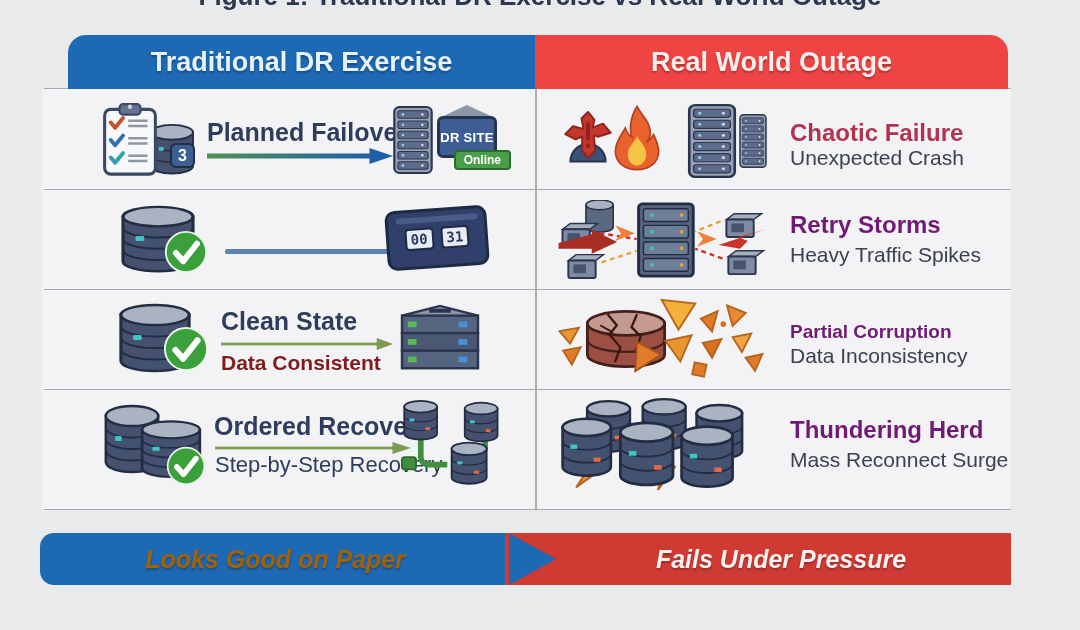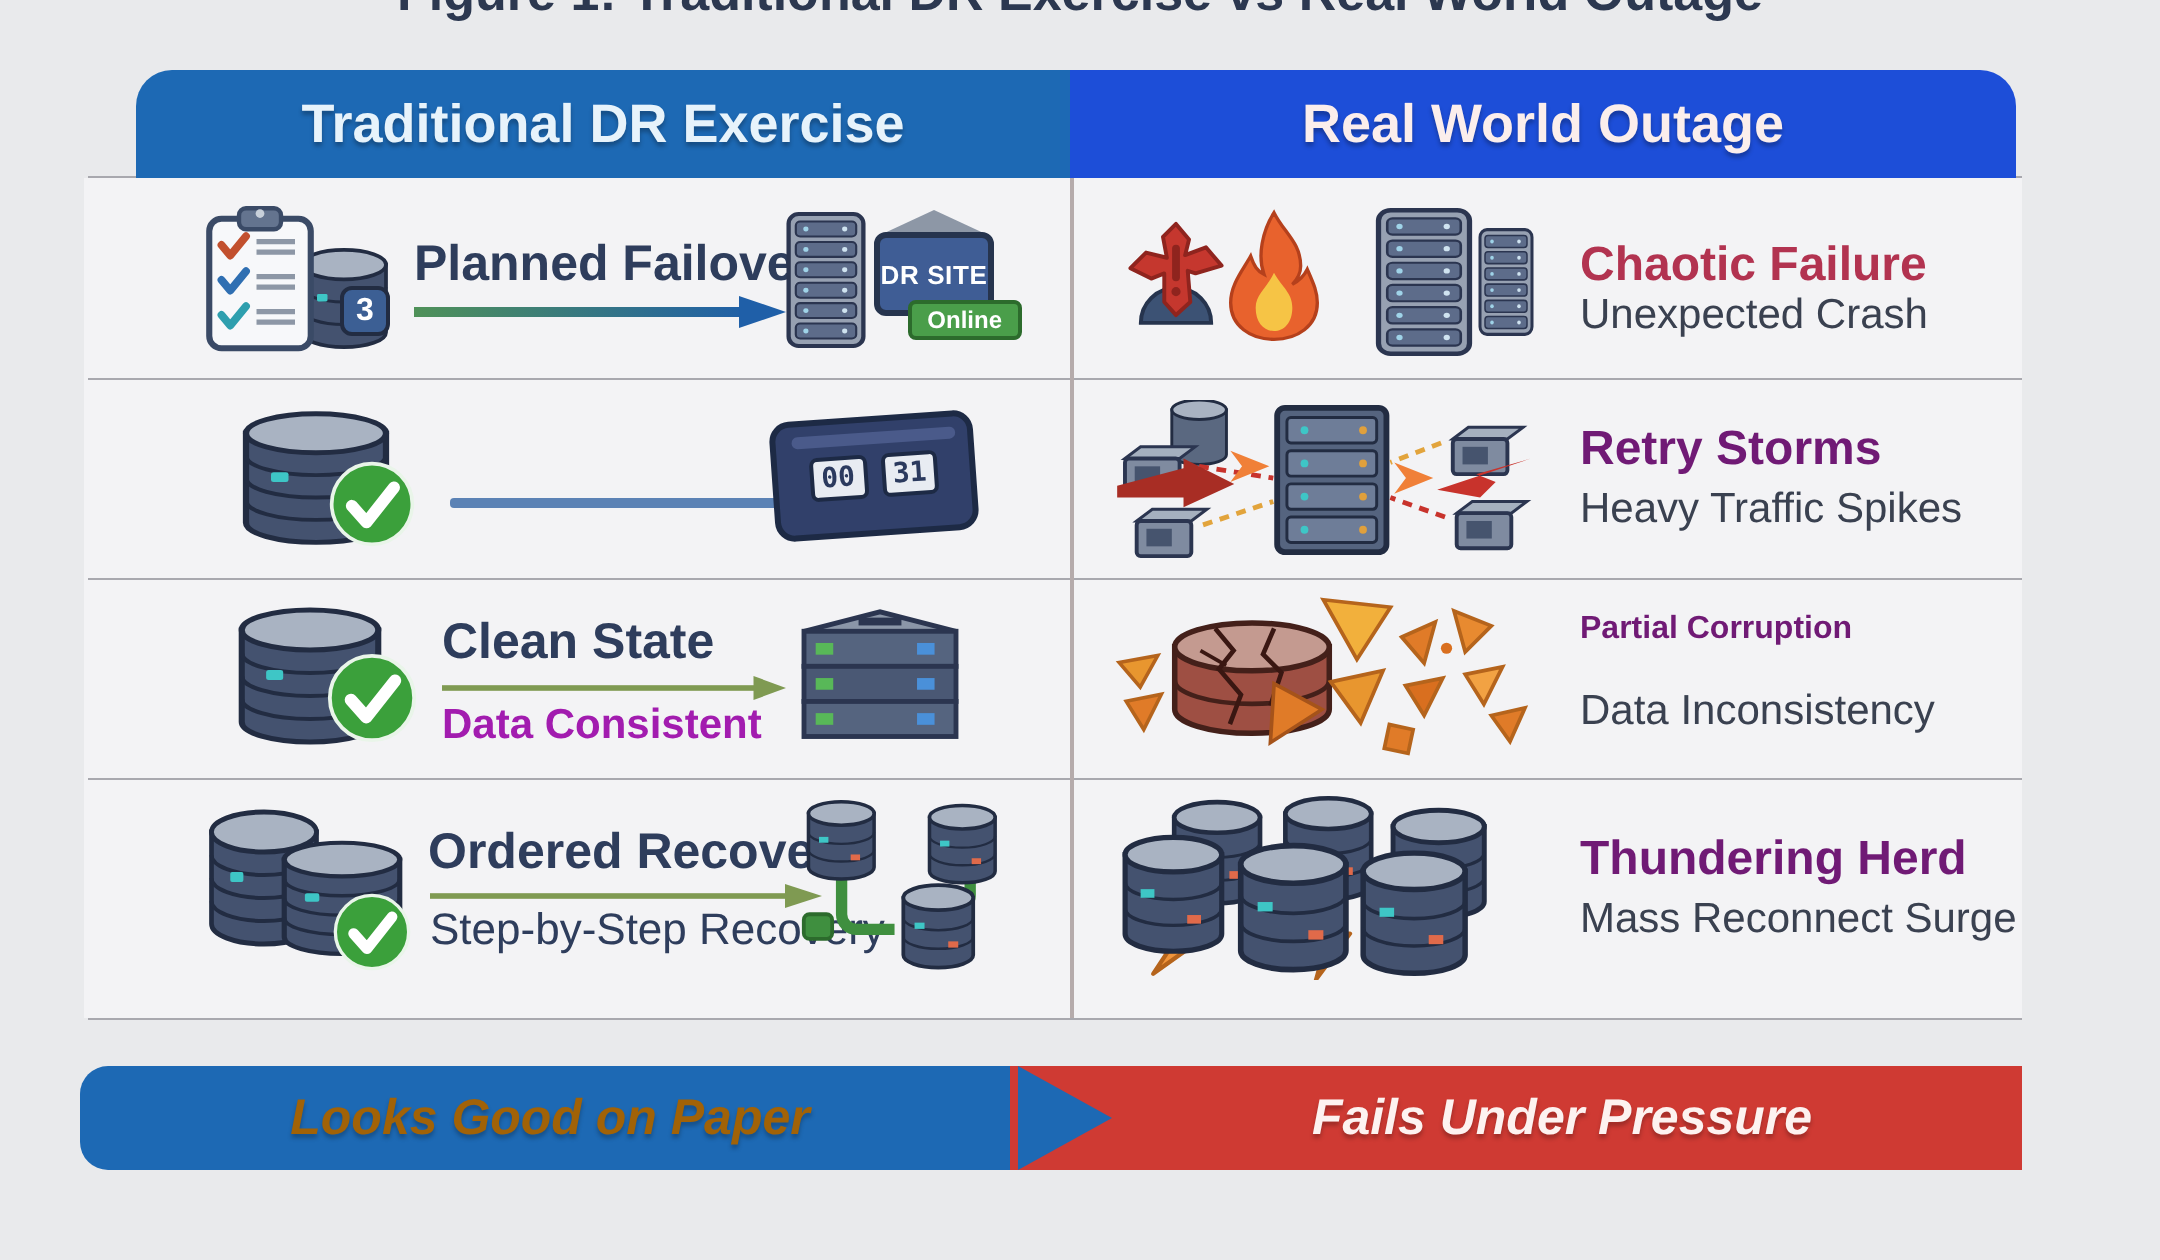--- a/index.html
+++ b/index.html
@@ -2,31 +2,31 @@
 <html><head>
 <meta charset="utf-8">
 <style>
   *{margin:0;padding:0;box-sizing:border-box}
   html,body{width:1080px;height:630px;overflow:hidden}
   body{font-family:"Liberation Sans",sans-serif;background:#e9eaec}
   .stage{position:relative;width:1011px;height:630px;background:#e9eaec;overflow:hidden}
   .title{position:absolute;left:0;top:-17px;width:1080px;text-align:center;font-size:26px;font-weight:bold;color:#2c3850;line-height:1;white-space:nowrap}
   .hdr{position:absolute;top:35px;height:54px;display:flex;align-items:center;justify-content:center;font-size:27px;font-weight:bold;text-shadow:0 2px 2px rgba(0,0,0,.28);z-index:2}
   .hdr-left{left:68px;width:467px;background:#1d69b4;border-radius:18px 0 0 0;color:#e7f3fb}
-  .hdr-right{left:535px;width:473px;background:#1d4ed8;border-radius:0 18px 0 0;color:#fbeeec}
+  .hdr-right{left:535px;width:473px;background:#ef4444;border-radius:0 18px 0 0;color:#fbeeec}
   .content-bg{position:absolute;left:42px;top:89px;width:996px;height:420px;background:#f3f3f5;z-index:0}
   .hline{position:absolute;left:44px;width:992px;height:1px;background:#a8a8ae;z-index:1}
   .vline{position:absolute;left:535px;top:89px;width:2px;height:420px;background:#b5abab;z-index:1}
   .ic{position:absolute;z-index:2}
   .ic svg{width:100%;height:100%;display:block}
   .lbl{position:absolute;font-weight:bold;color:#2e3d5c;white-space:nowrap;z-index:2}
   .sub{position:absolute;color:#3a4150;white-space:nowrap;z-index:2}
   .red1{color:#b23350}
   .red2{color:#701a75}
-  .green-sub{color:#a21caf;font-weight:bold}
+  .green-sub{color:#7f1d1d;font-weight:bold}
   .navy-sub{color:#2e3d5c}
   .badge{position:absolute;left:170px;top:143px;width:25px;height:25px;background:#3c5f94;border:2px solid #222c42;border-radius:6px;color:#fff;font-weight:bold;font-size:16px;display:flex;align-items:center;justify-content:center;z-index:3}
   .blue-line{position:absolute;left:225px;top:249px;width:164px;height:5px;background:#5b82b5;border-radius:2px;z-index:2}
   .drsite{position:absolute;left:437px;top:105px;width:60px;height:62px;z-index:2}
   .drsite-roof{position:absolute;left:2px;top:0;width:56px;height:13px;background:#8d97a6;clip-path:polygon(50% 0,100% 100%,0 100%)}
   .drsite-body{position:absolute;left:0;top:11px;width:60px;height:42px;background:#3f5d95;border:3px solid #26344e;border-radius:6px;color:#fff;font-weight:bold;font-size:13px;display:flex;align-items:center;justify-content:center;letter-spacing:.3px}
   .drsite-ribbon{position:absolute;right:-14px;bottom:-3px;background:#4a9e4a;border:2px solid #2c6b2c;color:#fff;font-size:12px;font-weight:bold;padding:1px 8px;border-radius:4px;z-index:3}
   .meter{position:absolute;left:386px;top:208px;width:102px;height:60px;background:#31406a;border:3px solid #1d2a45;border-radius:10px;transform:rotate(-4deg);display:flex;align-items:center;justify-content:center;gap:7px;z-index:2}
   .meter:before{content:"";position:absolute;left:8px;top:5px;width:82px;height:6px;background:#4a5a8a;border-radius:3px}
   .meter-win{background:#e8ecf2;border:2px solid #1d2a45;border-radius:4px;font-family:"DejaVu Sans Mono",monospace;font-weight:bold;color:#2b3a5e;font-size:14px;padding:1px 4px;line-height:1.2}
@@ -320,21 +320,21 @@
         <polygon points="52,22 70,14 64,36" fill="#e07b28" stroke="#b5641c" stroke-width="2"></polygon>
         <polygon points="80,8 100,16 86,30" fill="#e88a30" stroke="#b5641c" stroke-width="2"></polygon>
         <polygon points="14,46 42,40 30,68" fill="#e8962f" stroke="#b5641c" stroke-width="2"></polygon>
         <polygon points="54,48 74,44 64,64" fill="#d96f1f" stroke="#b5641c" stroke-width="2"></polygon>
         <polygon points="86,42 106,38 96,58" fill="#f2a243" stroke="#b5641c" stroke-width="2"></polygon>
         <rect x="44" y="70" width="13" height="13" fill="#e07b28" stroke="#b5641c" stroke-width="2" transform="rotate(12 50 76)"></rect>
         <polygon points="100,64 118,60 110,78" fill="#e07b28" stroke="#b5641c" stroke-width="2"></polygon>
         <circle cx="76" cy="28" r="3" fill="#d96f1f"></circle>
       </svg>
     </span>
-  <div class="lbl red2" style="left:790px;top:306px;font-size:16px">Partial Corruption</div>
+  <div class="lbl red2" style="left:790px;top:321px;font-size:19px">Partial Corruption</div>
   <div class="sub" style="left:790px;top:344px;font-size:21px">Data Inconsistency</div>
 
   <span class="ic" style="left:102px;top:402px;width:60px;height:76px">
       <svg viewBox="0 0 64 76" preserveAspectRatio="none">
         <path d="M4 14 V60 a28 10 0 0 0 56 0 V14 Z" fill="#44526f" stroke="#222c42" stroke-width="2.5"></path>
         <ellipse cx="32" cy="14" rx="28" ry="10" fill="#a9b3c2" stroke="#222c42" stroke-width="2.5"></ellipse>
         <path d="M4 25.5 a28 10 0 0 0 56 0" fill="none" stroke="#222c42" stroke-width="2"></path>
         <path d="M4 37 a28 10 0 0 0 56 0" fill="none" stroke="#222c42" stroke-width="2"></path>
         <path d="M4 48.5 a28 10 0 0 0 56 0" fill="none" stroke="#222c42" stroke-width="2"></path>
         <rect x="14" y="34" width="7" height="5" rx="1" fill="#3ec6c6"></rect>

